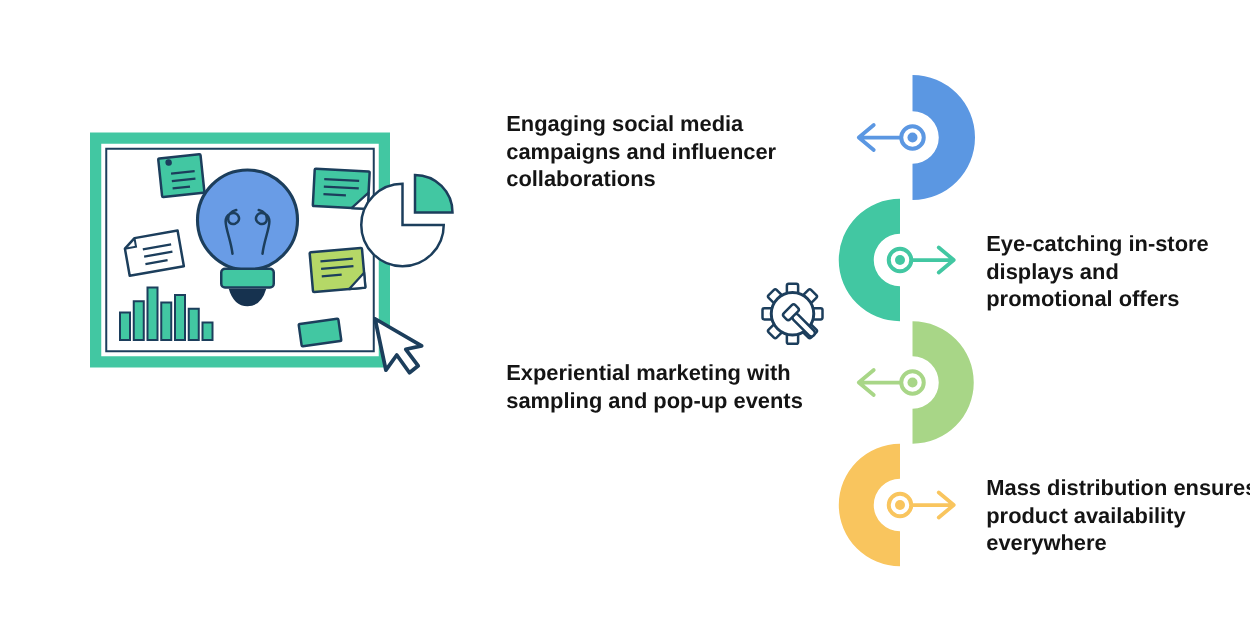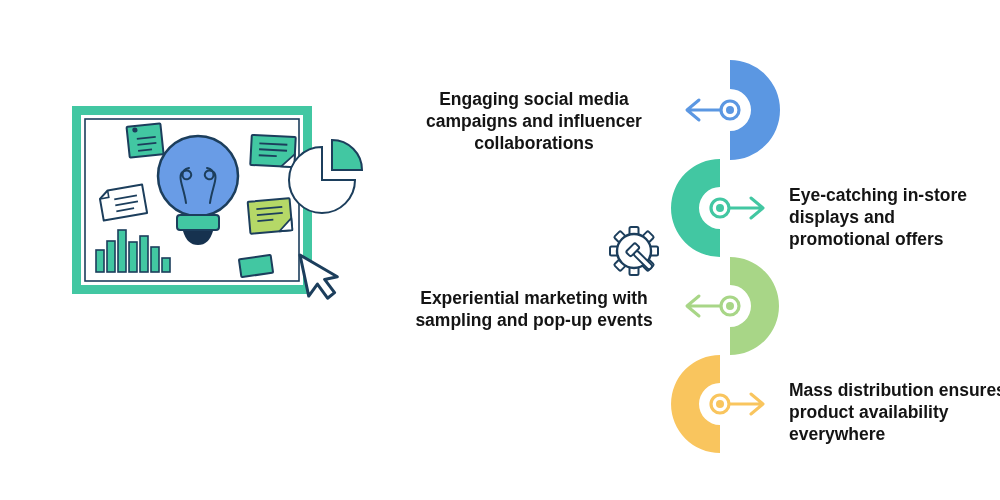--- a/index.html
+++ b/index.html
@@ -9,21 +9,21 @@
   }
   .abs{position:absolute;}
   .headline{
     left:74px;top:306px;width:300px;
     font-size:30px;font-weight:700;line-height:41px;
     color:var(--title-navy);letter-spacing:.4px;
   }
   .step-text{
     font-size:17.5px;font-weight:700;line-height:22px;color:var(--ink);
   }
-  .t-right{text-align:center;}
+  .t-right{text-align:left;}
   .t-left{text-align:left;}
   #t1{left:405px;top:88px;width:258px;}
   #t2{left:789px;top:184px;width:200px;}
   #t3{left:405px;top:287px;width:258px;}
   #t4{left:789px;top:379px;width:218px;}
   svg{display:block;}
 </style>
 </head>
 <body>
 

